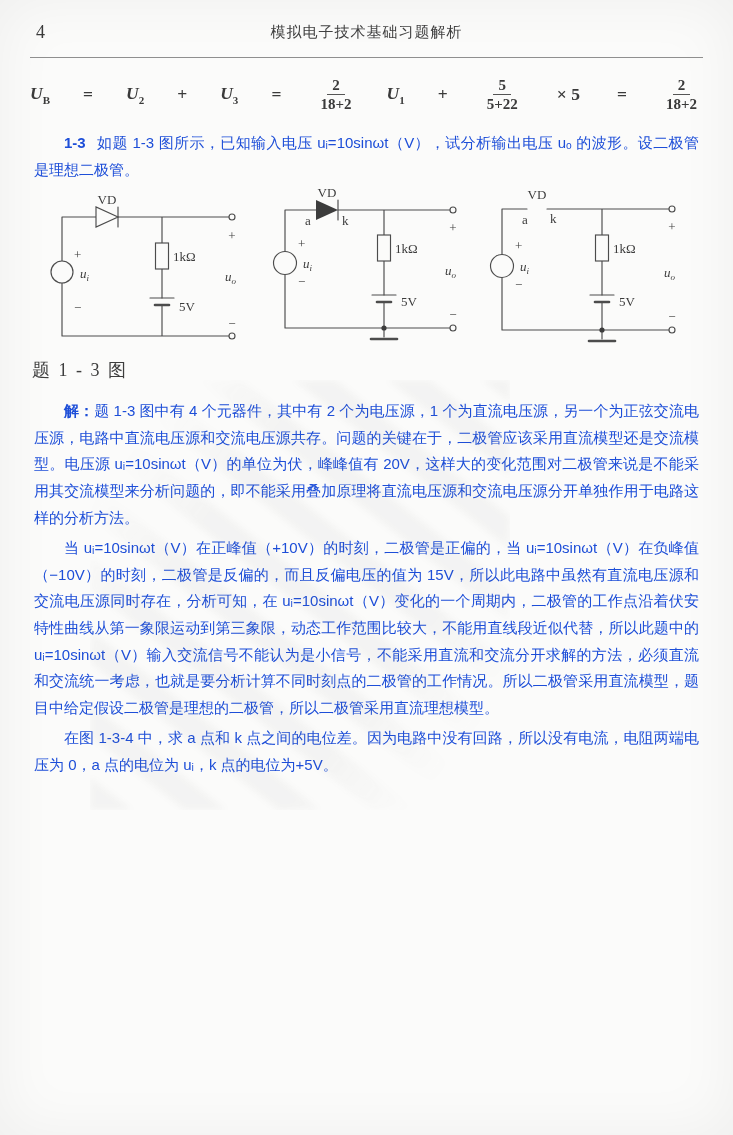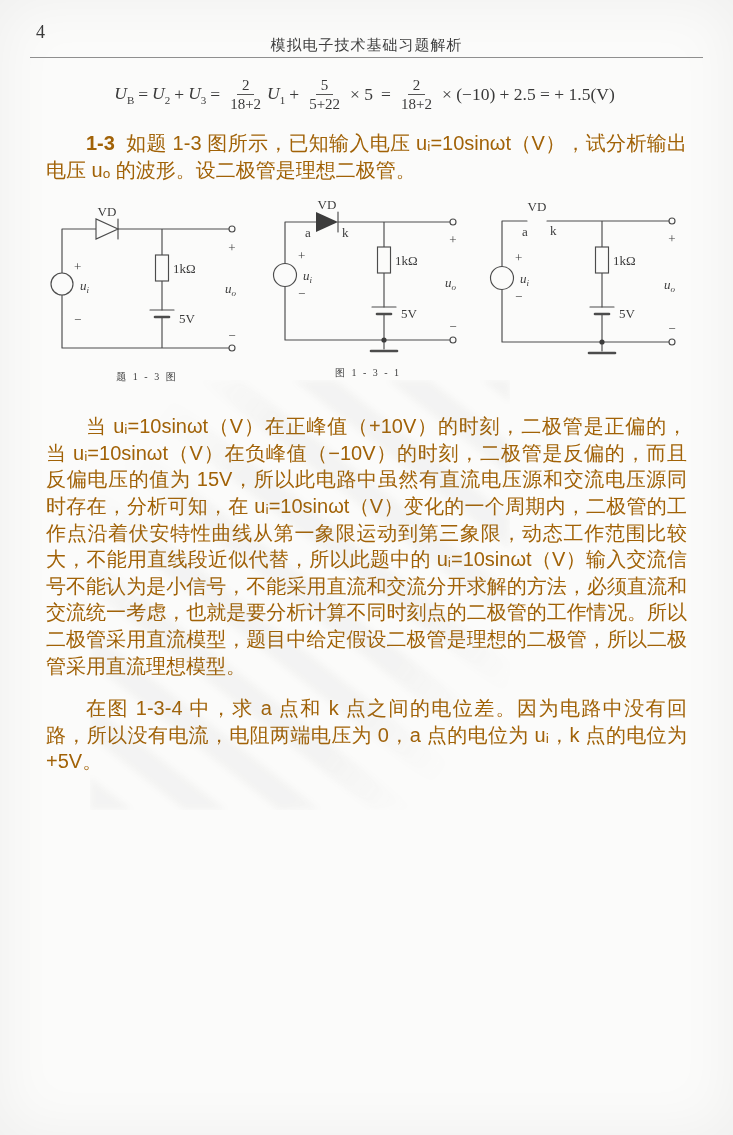--- a/index.html
+++ b/index.html
@@ -19,49 +19,49 @@
   .wm{
     position:absolute;left:90px;top:380px;width:420px;height:430px;
     background:repeating-linear-gradient(38deg,rgba(120,120,120,.16) 0 26px,rgba(120,120,120,0) 26px 58px);
     -webkit-mask-image:linear-gradient(128deg,transparent 0 12%,#000 30% 70%,transparent 88%);
     mask-image:linear-gradient(128deg,transparent 0 12%,#000 30% 70%,transparent 88%);
     filter:blur(3px);opacity:.35;pointer-events:none;
   }
   
   .hdr{position:relative;height:24px;border-bottom:1px solid #8f8f8f;padding-bottom:11px;}
   .pageno{position:absolute;left:6px;top:0;font-family:"Liberation Serif","DejaVu Serif",serif;font-size:18px;color:#3a3a3a;}
-  .hdr-title{position:absolute;left:0;right:0;top:14px;text-align:center;font-size:15px;letter-spacing:1px;color:#3f3f3f;}
+  .hdr-title{position:absolute;left:0;right:0;top:1px;text-align:center;font-size:15px;letter-spacing:1px;color:#3f3f3f;}
   
   .formula{
     margin-top:12px;height:48px;
-    display:flex;align-items:center;justify-content:center;
+    display:flex;align-items:center;justify-content:space-between;
     font-family:"Liberation Serif","DejaVu Serif",serif;
-    font-size:17.5px;color:#3a3a3a;white-space:pre;
+    font-size:17.5px;color:#3a3a3a;white-space:pre;font-weight:bold;
   }
   .fvar{font-style:italic;}
   .formula sub{font-size:11px;font-style:normal;}
   .op{margin:0 4px;}
   .frac{display:inline-flex;flex-direction:column;align-items:center;margin:0 4px;font-size:15px;line-height:1.2;}
   .frac .num{padding:0 5px;border-bottom:1px solid #555;}
   .frac .den{padding:0 2px;}
   
   .para{
-    margin:16px;font-size:20px;line-height:26.6px;
-    text-align:justify;text-indent:2em;color:#a16207;
+    margin:4px;font-size:15px;line-height:26.6px;
+    text-align:justify;text-indent:2em;color:#1d4ed8;
   }
   .problem{margin-top:12px;}
   .qnum{margin-right:11px;}
   .sol{margin-top:13px;}
   
   .figs{position:relative;height:198px;margin-top:3px;}
-  .fig{position:absolute;text-align:center;}
+  .fig{position:absolute;}
   .fig1{left:2px;top:8px;width:230px;}
   .fig2{left:238px;top:0;width:200px;}
   .fig3{left:452px;top:0;width:215px;}
-  .cap{font-family:"Liberation Serif","DejaVu Serif",serif;font-size:10px;color:#3d3d3d;letter-spacing:2px;margin-top:3px;}
+  .cap{font-family:"Liberation Serif","DejaVu Serif",serif;font-size:18px;color:#3d3d3d;letter-spacing:2px;margin-top:3px;}
   
   .ckt .w{stroke:#4c4c4c;stroke-width:1.15;fill:none;stroke-linecap:round;}
   .ckt .thick{stroke-width:2.6;}
   .ckt .comp{fill:#fbfbfa;stroke:#4c4c4c;stroke-width:1.15;}
   .ckt .fill{fill:#3c3c3c;stroke:none;}
   .ckt text{font-family:"Liberation Serif","DejaVu Serif",serif;font-size:13px;fill:#3c3c3c;}
   .ckt .it{font-style:italic;}
   .ckt .sm{font-size:9px;}
 </style>
 </head>
@@ -82,21 +82,20 @@
     <span class="op">+</span>
     <span><span class="fvar">U</span><sub>3</sub></span>
     <span class="op">=</span>
     <span class="frac"><span class="num">2</span><span class="den">18+2</span></span>
     <span><span class="fvar">U</span><sub>1</sub></span>
     <span class="op">+</span>
     <span class="frac"><span class="num">5</span><span class="den">5+22</span></span>
     <span class="op">× 5</span>
     <span class="op">=</span>
     <span class="frac"><span class="num">2</span><span class="den">18+2</span></span>
-    <span class="op">× (−10) + 2.5 = + 1.5(V)</span>
   </div>
 
   <p class="para problem"><b class="qnum">1-3</b><span>如题 1-3 图所示，已知输入电压 uᵢ=10sinωt（V），试分析输出电压 uₒ 的波形。设二极管是理想二极管。</span></p>
 
   <div class="figs">
 
     <div class="fig fig1">
       <svg class="ckt" width="230" height="156" viewBox="0 0 230 156">
         <path class="w" d="M30,22 H64 M86,22 H200 M30,22 V141 M30,141 H200 M130,22 V48 M130,74 V103 M130,110 V141"></path>
         <path class="comp" d="M64,12 L64,32 L86,22 Z"></path>
@@ -138,21 +137,20 @@
         <path class="w thick" d="M109,115 H123"></path>
         <text x="133" y="119">5V</text>
         <circle class="fill" cx="116" cy="141" r="2.6"></circle>
         <path class="w thick" d="M103,152 H129"></path>
         <circle class="comp" cx="185" cy="23" r="3"></circle>
         <circle class="comp" cx="185" cy="141" r="3"></circle>
         <text x="185" y="45" text-anchor="middle">+</text>
         <text x="177" y="88" class="it"><tspan>u</tspan><tspan class="sm" dy="3">o</tspan></text>
         <text x="185" y="132" text-anchor="middle">−</text>
       </svg>
-      <div class="cap">图 1 - 3 - 1</div>
     </div>
 
     <div class="fig fig3">
       <svg class="ckt" width="215" height="162" viewBox="0 0 215 162">
         <path class="w" d="M20,22 H45 M65,22 H190 M20,22 V143 M20,143 H190 M120,22 V48 M120,74 V108 M120,115 V143 M120,143 V152"></path>
         <text x="55" y="12" text-anchor="middle">VD</text>
         <text x="40" y="37">a</text>
         <text x="68" y="36">k</text>
         <circle class="comp" cx="20" cy="79" r="11.5"></circle>
         <text x="33" y="63">+</text>
@@ -169,16 +167,17 @@
         <circle class="comp" cx="190" cy="143" r="3"></circle>
         <text x="190" y="44" text-anchor="middle">+</text>
         <text x="182" y="90" class="it"><tspan>u</tspan><tspan class="sm" dy="3">o</tspan></text>
         <text x="190" y="134" text-anchor="middle">−</text>
       </svg>
     </div>
 
   </div>
 
   <div class="sol">
+    <p class="para"><b>解：</b><span>题 1-3 图中有 4 个元器件，其中有 2 个为电压源，1 个为直流电压源，另一个为正弦交流电压源，电路中直流电压源和交流电压源共存。问题的关键在于，二极管应该采用直流模型还是交流模型。电压源 uᵢ=10sinωt（V）的单位为伏，峰峰值有 20V，这样大的变化范围对二极管来说是不能采用其交流模型来分析问题的，即不能采用叠加原理将直流电压源和交流电压源分开单独作用于电路这样的分析方法。</span></p>
     <p class="para"><span>当 uᵢ=10sinωt（V）在正峰值（+10V）的时刻，二极管是正偏的，当 uᵢ=10sinωt（V）在负峰值（−10V）的时刻，二极管是反偏的，而且反偏电压的值为 15V，所以此电路中虽然有直流电压源和交流电压源同时存在，分析可知，在 uᵢ=10sinωt（V）变化的一个周期内，二极管的工作点沿着伏安特性曲线从第一象限运动到第三象限，动态工作范围比较大，不能用直线段近似代替，所以此题中的 uᵢ=10sinωt（V）输入交流信号不能认为是小信号，不能采用直流和交流分开求解的方法，必须直流和交流统一考虑，也就是要分析计算不同时刻点的二极管的工作情况。所以二极管采用直流模型，题目中给定假设二极管是理想的二极管，所以二极管采用直流理想模型。</span></p>
     <p class="para"><span>在图 1-3-4 中，求 a 点和 k 点之间的电位差。因为电路中没有回路，所以没有电流，电阻两端电压为 0，a 点的电位为 uᵢ，k 点的电位为+5V。</span></p>
   </div>
 </div>
 
 </body></html>

